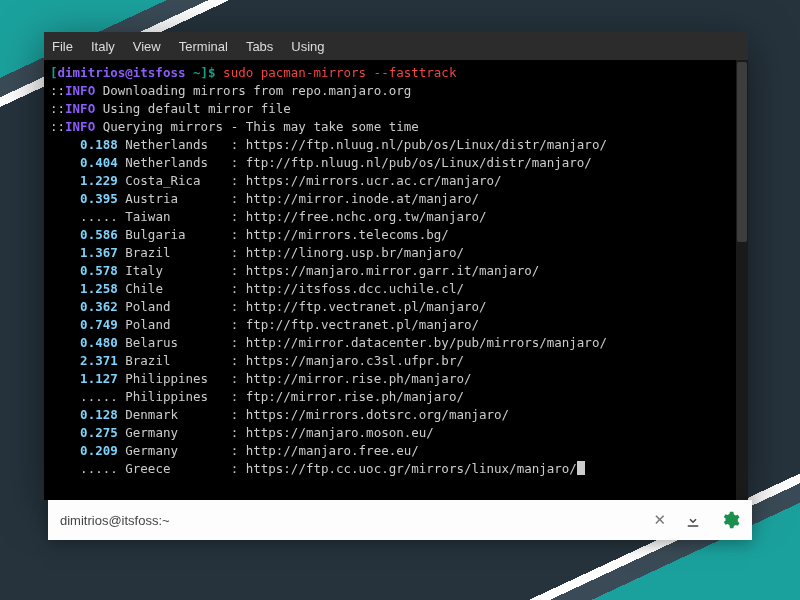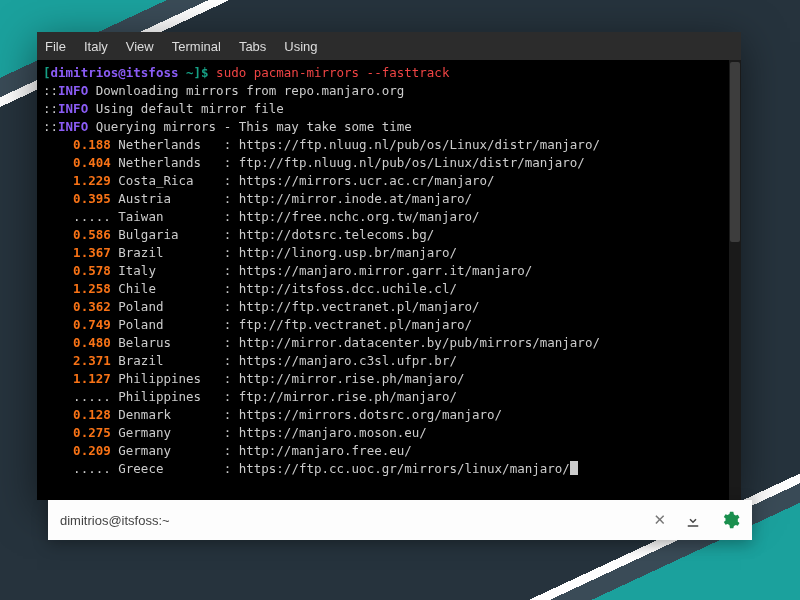--- a/index.html
+++ b/index.html
@@ -19,21 +19,21 @@
         #1ba19d 0%, #1ba19d 8%,
         #3a4b57 8%, #3a4b57 10%,
         #ffffff 10%, #ffffff 11%,
         #26333d 11%, #26333d 87%,
         #ffffff 87%, #ffffff 88%,
         #3a4b57 88%, #3a4b57 90%,
         #1ba19d 90%, #1ba19d 100%);
   }
   .terminal-window {
     position: absolute;
-    left: 37px;
+    left: 44px;
     top: 32px;
     width: 704px;
     height: 468px;
     background: #000;
     box-shadow: 0 10px 40px rgba(0,0,0,0.5);
     display: flex;
     flex-direction: column;
   }
   .menubar {
     background: #2c2c2c;
@@ -71,21 +71,21 @@
     right: 1px;
     top: 2px;
     width: 10px;
     height: 180px;
     background: #3d3d3d;
     border-radius: 2px;
   }
   .c-green   { color: #8b5cf6; font-weight: bold; }
   .c-prompt  { color: #16a085; font-weight: bold; }
   .c-white   { color: #ef4444; }
-  .c-yellow  { color: #f97316; font-weight: bold; }
+  .c-yellow  { color: #7dd3fc; font-weight: bold; }
   .c-dim     { color: #cccccc; }
   .cursor-block {
     display: inline-block;
     width: 8px;
     height: 14px;
     background: #ccc;
     vertical-align: -2px;
   }
 
   .taskbar {
@@ -136,21 +136,21 @@
 
   <div class="terminal-body" id="term"><div class="scrollbar-track"><div class="scrollbar-thumb"></div></div><span class="c-prompt">[</span><span class="c-green">dimitrios@itsfoss</span><span class="c-prompt"> ~]</span><span class="c-prompt">$ </span><span class="c-white">sudo pacman-mirrors --fasttrack</span>
 <span class="c-dim">::</span><span class="c-green">INFO</span> <span class="c-dim">Downloading mirrors from repo.manjaro.org</span>
 <span class="c-dim">::</span><span class="c-green">INFO</span> <span class="c-dim">Using default mirror file</span>
 <span class="c-dim">::</span><span class="c-green">INFO</span> <span class="c-dim">Querying mirrors - This may take some time</span>
   <span class="c-yellow">  0.188</span> <span class="c-dim">Netherlands   </span><span class="c-dim">: </span><span class="c-dim">https://ftp.nluug.nl/pub/os/Linux/distr/manjaro/</span>
   <span class="c-yellow">  0.404</span> <span class="c-dim">Netherlands   </span><span class="c-dim">: </span><span class="c-dim">ftp://ftp.nluug.nl/pub/os/Linux/distr/manjaro/</span>
   <span class="c-yellow">  1.229</span> <span class="c-dim">Costa_Rica    </span><span class="c-dim">: </span><span class="c-dim">https://mirrors.ucr.ac.cr/manjaro/</span>
   <span class="c-yellow">  0.395</span> <span class="c-dim">Austria       </span><span class="c-dim">: </span><span class="c-dim">http://mirror.inode.at/manjaro/</span>
   <span class="c-dim">  .....</span> <span class="c-dim">Taiwan        </span><span class="c-dim">: </span><span class="c-dim">http://free.nchc.org.tw/manjaro/</span>
-  <span class="c-yellow">  0.586</span> <span class="c-dim">Bulgaria      </span><span class="c-dim">: </span><span class="c-dim">http://dotsrc.telecoms.bg/</span>
+  <span class="c-yellow">  0.586</span> <span class="c-dim">Bulgaria      </span><span class="c-dim">: </span><span class="c-dim">http://mirrors.telecoms.bg/</span>
   <span class="c-yellow">  1.367</span> <span class="c-dim">Brazil        </span><span class="c-dim">: </span><span class="c-dim">http://linorg.usp.br/manjaro/</span>
   <span class="c-yellow">  0.578</span> <span class="c-dim">Italy         </span><span class="c-dim">: </span><span class="c-dim">https://manjaro.mirror.garr.it/manjaro/</span>
   <span class="c-yellow">  1.258</span> <span class="c-dim">Chile         </span><span class="c-dim">: </span><span class="c-dim">http://itsfoss.dcc.uchile.cl/</span>
   <span class="c-yellow">  0.362</span> <span class="c-dim">Poland        </span><span class="c-dim">: </span><span class="c-dim">http://ftp.vectranet.pl/manjaro/</span>
   <span class="c-yellow">  0.749</span> <span class="c-dim">Poland        </span><span class="c-dim">: </span><span class="c-dim">ftp://ftp.vectranet.pl/manjaro/</span>
   <span class="c-yellow">  0.480</span> <span class="c-dim">Belarus       </span><span class="c-dim">: </span><span class="c-dim">http://mirror.datacenter.by/pub/mirrors/manjaro/</span>
   <span class="c-yellow">  2.371</span> <span class="c-dim">Brazil        </span><span class="c-dim">: </span><span class="c-dim">https://manjaro.c3sl.ufpr.br/</span>
   <span class="c-yellow">  1.127</span> <span class="c-dim">Philippines   </span><span class="c-dim">: </span><span class="c-dim">http://mirror.rise.ph/manjaro/</span>
   <span class="c-dim">  .....</span> <span class="c-dim">Philippines   </span><span class="c-dim">: </span><span class="c-dim">ftp://mirror.rise.ph/manjaro/</span>
   <span class="c-yellow">  0.128</span> <span class="c-dim">Denmark       </span><span class="c-dim">: </span><span class="c-dim">https://mirrors.dotsrc.org/manjaro/</span>

